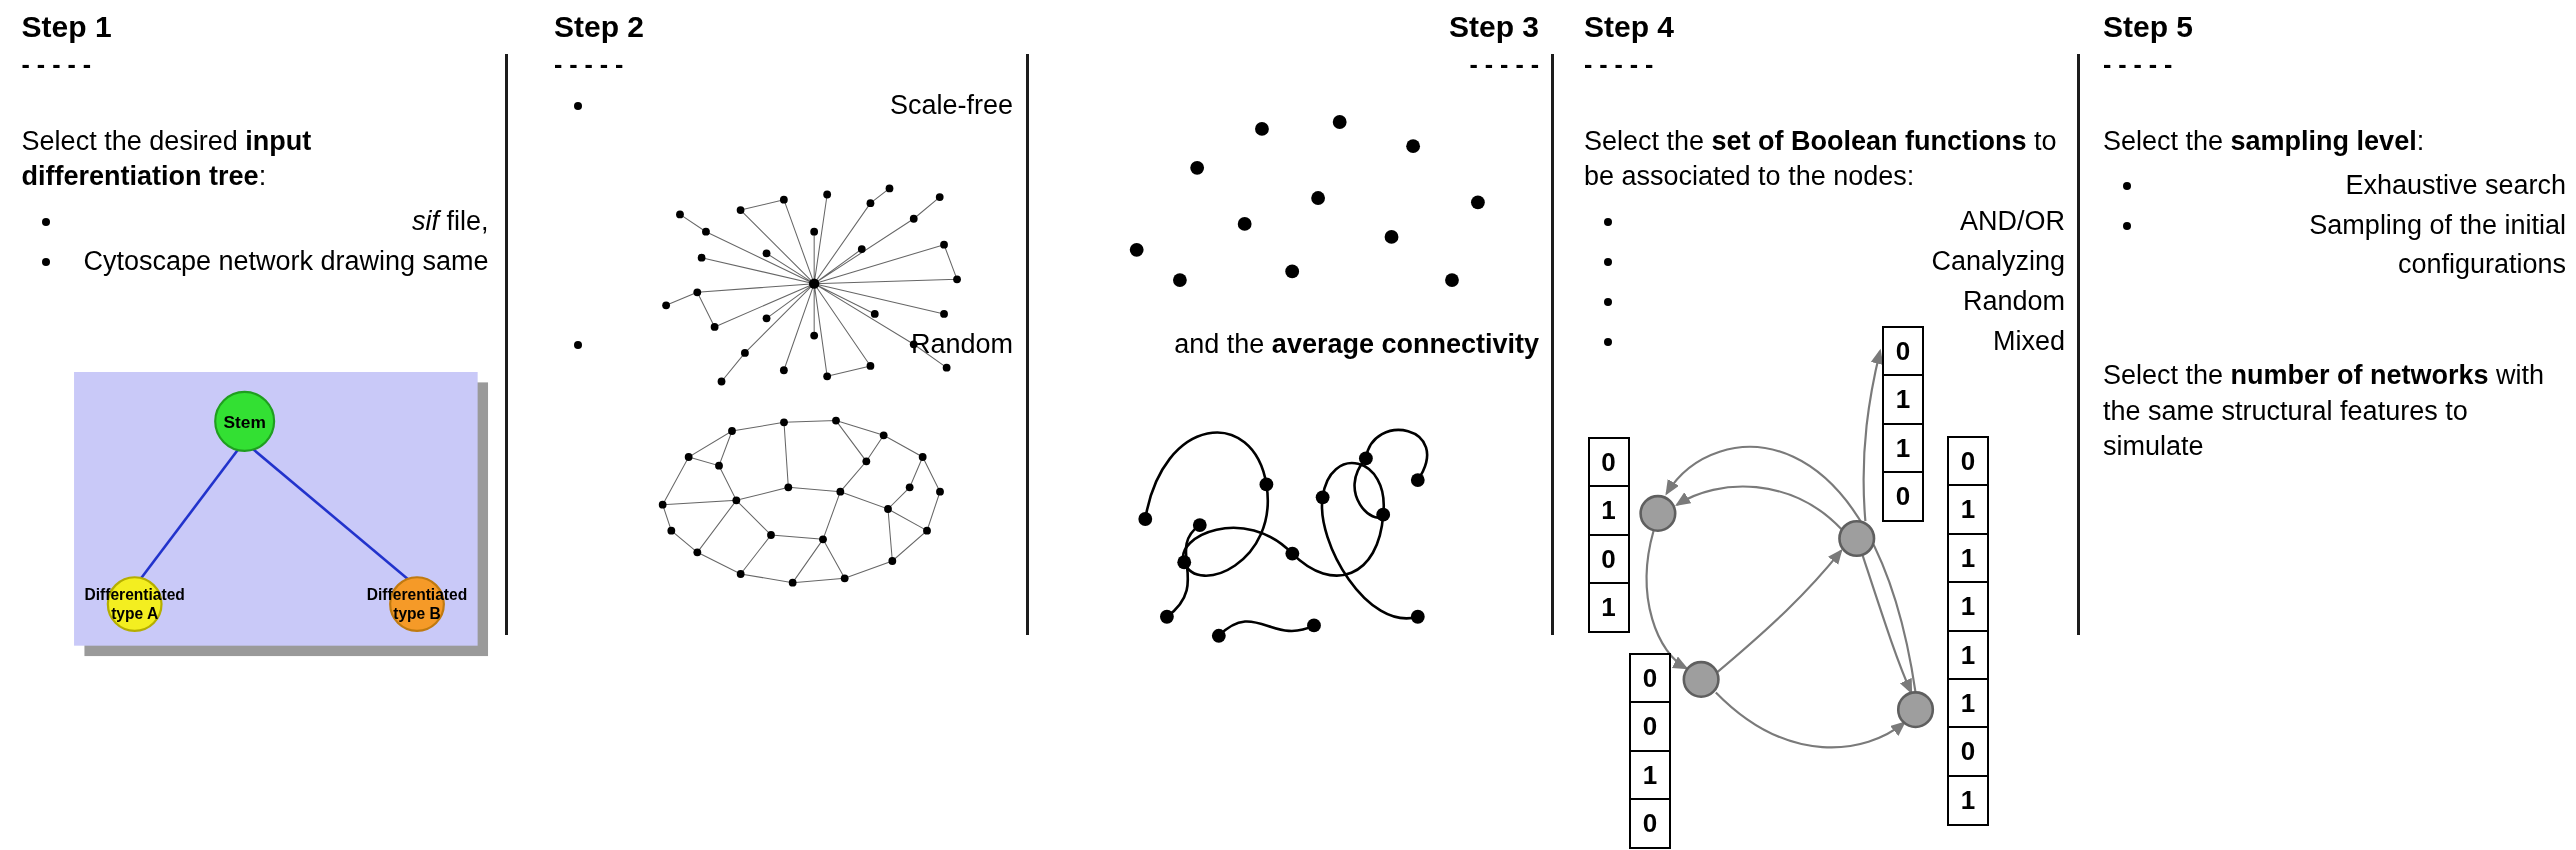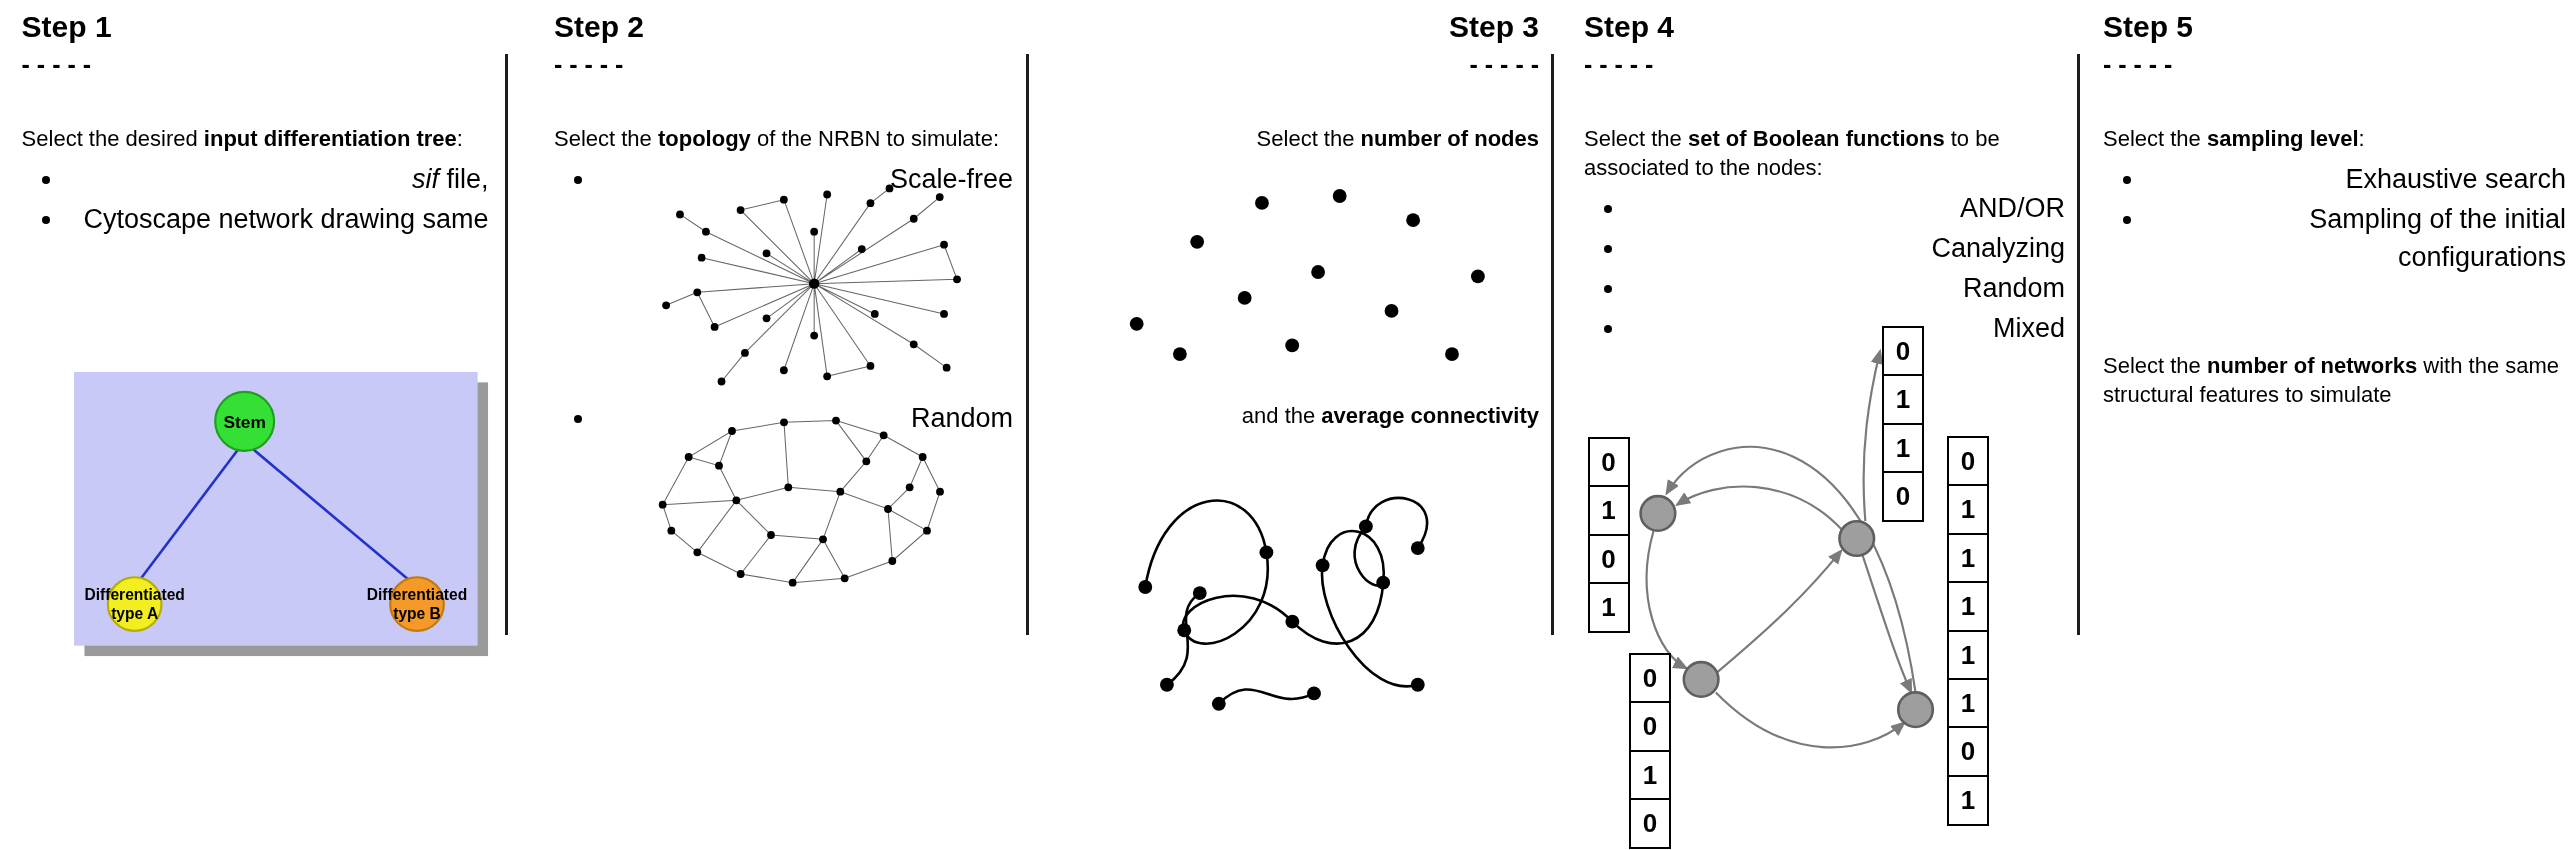--- a/index.html
+++ b/index.html
@@ -2,21 +2,21 @@
 <html style="font-size:14px"><head>
 <meta charset="utf-8">
 <style>
   html,body{margin:0;padding:0;background:#ffffff;}
   body{font-family:"Liberation Sans",sans-serif;color:#000;}
   .canvas{position:relative;width:2576px;height:851px;background:#fff;overflow:hidden;padding-left:36px;}
   .col{position:absolute;top:0;height:100%;}
   .divider{position:absolute;top:54px;width:2.6px;height:581px;background:#1c1c1c;}
   .step-title{font-size:30px;font-weight:700;margin:10.4px 0 5.2px 0;}
   .dashes{font-size:25px;font-weight:700;}
-  .para{font-size:22px;line-height:1.32;margin:45px 0 0 0;}
+  .para{font-size:27px;line-height:1.32;margin:45px 0 0 0;}
   .para b{font-weight:700;}
   ul.bullets{margin:7px 0 0 0;padding-left:43px;font-size:27px;line-height:1.42;list-style:disc;}
   ul.bullets li{margin:1.7px 0;text-align:right;}
   em{font-style:italic;}
   svg{display:block;}
   svg text{font-family:"Liberation Sans",sans-serif;}
   .abs{position:absolute;}
   .bit-col{position:absolute;display:flex;flex-direction:column;z-index:3;}
   .bit-cell{width:38px;height:47px;border:2.6px solid #000;background:#fff;display:flex;
             align-items:center;justify-content:center;font-size:26px;font-weight:700;margin-top:-2.6px;}
@@ -53,21 +53,20 @@
       <text x="70" y="285" text-anchor="middle" font-size="18" font-weight="bold">type A</text>
       <circle cx="396" cy="268" r="31" stroke="#c07a10" stroke-width="2.5" fill="#f59a28"></circle>
       <text x="396" y="263" text-anchor="middle" font-size="18" font-weight="bold">Differentiated</text>
       <text x="396" y="285" text-anchor="middle" font-size="18" font-weight="bold">type B</text>
     </svg>
   </div>
 
   <div class="col" style="left:554px;width:459px;">
     <div class="step-title">Step 2</div>
     <div class="dashes">- - - - -</div>
-    <div class="para"><span>Select the </span><b>topology</b><span> of the NRBN to simulate:</span></div>
     <ul class="bullets">
       <li>Scale-free</li>
       <li style="margin-top:201px;">Random</li>
     </ul>
 
     <svg class="abs" style="left:100px;top:184px;" width="329" height="208" viewBox="0 0 380 240">
       <path fill="none" stroke="#666" stroke-width="1.2" d="
         M185,115 L60,55 M185,115 L100,30 M185,115 L150,18 M185,115 L200,12 M185,115 L250,22
         M185,115 L300,40 M185,115 L335,70 M185,115 L350,110 M185,115 L335,150 M185,115 L300,185
         M185,115 L250,210 M185,115 L200,222 M185,115 L150,215 M185,115 L105,195 M185,115 L70,165
@@ -142,21 +141,20 @@
           <circle cx="90" cy="70" r="4.5"></circle>
         <circle cx="260" cy="65" r="4.5"></circle>
           <circle cx="310" cy="95" r="4.5"></circle>
       </g>
     </svg>
   </div>
 
   <div class="col" style="left:1067px;width:472px;text-align:right;">
     <div class="step-title">Step 3</div>
     <div class="dashes">- - - - -</div>
-    <div class="para"><span>Select the </span><b>number of nodes</b><span></span></div>
 
     <svg style="margin:24px 0 0 21.6px;" width="415" height="203" viewBox="0 0 480 235">
       <g fill="#000">
         <circle cx="55" cy="170" r="8"></circle>
           <circle cx="125" cy="75" r="8"></circle>
         <circle cx="200" cy="30" r="8"></circle>
           <circle cx="290" cy="22" r="8"></circle>
         <circle cx="375" cy="50" r="8"></circle>
           <circle cx="450" cy="115" r="8"></circle>
         <circle cx="180" cy="140" r="8"></circle>

